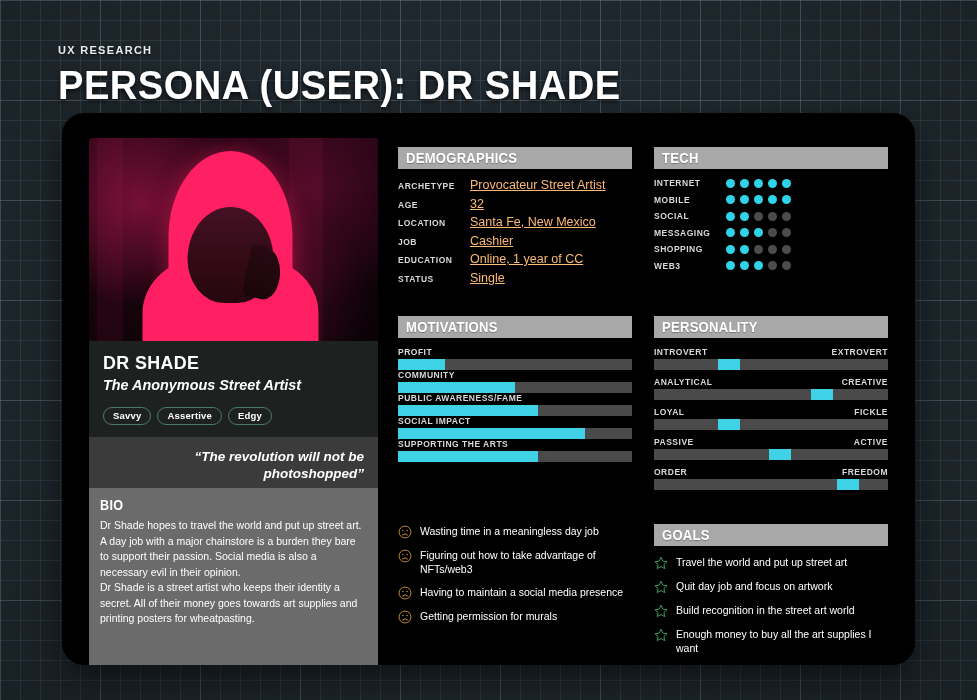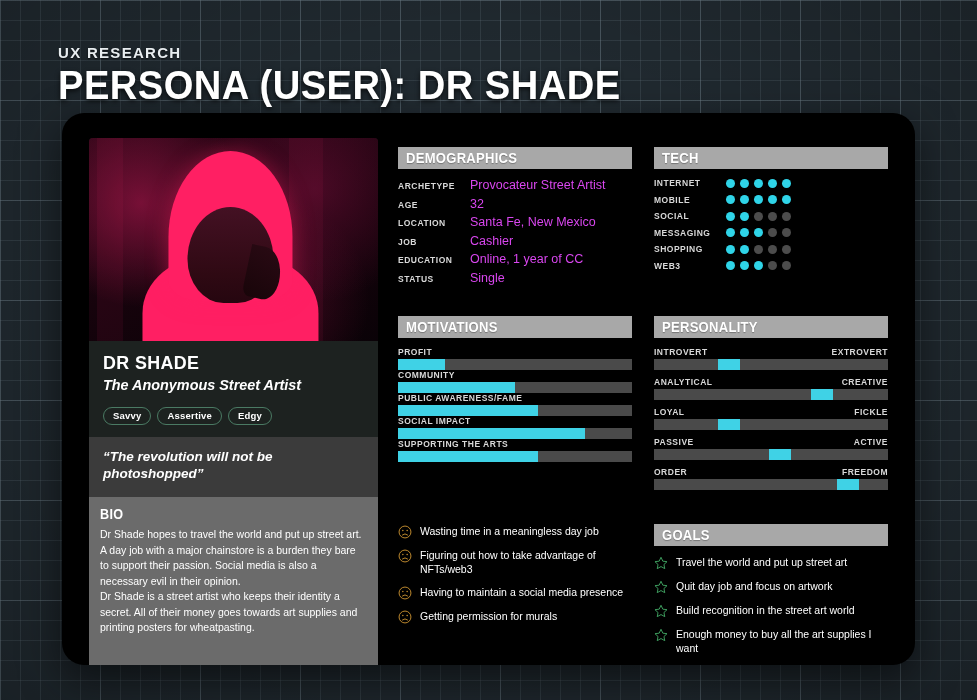--- a/index.html
+++ b/index.html
@@ -33,26 +33,26 @@
   }
 
   
   .header {
     position: absolute;
     left: 58px;
     top: 44px;
     z-index: 3;
   }
   .eyebrow {
-    font-size: 15px;
+    font-size: 11px;
     font-weight: bold;
     letter-spacing: 1.3px;
     color: #e8edf0;
     text-shadow: 0 1px 2px rgba(0,0,0,0.7);
-    margin-bottom: 1px;
+    margin-bottom: 6px;
   }
   .main-title {
     font-size: 41px;
     line-height: 46px;
     font-weight: bold;
     color: #ffffff;
     letter-spacing: 0.5px;
     transform: scaleX(0.93);
     transform-origin: left center;
     text-shadow: 0 2px 5px rgba(0,0,0,0.75);
@@ -192,21 +192,22 @@
     color: #ffffff;
     border-radius: 9px;
     font-size: 9.5px;
     font-weight: bold;
     padding: 2px 9px 3px 9px;
     letter-spacing: 0.2px;
   }
 
   .quote-block {
     background: #3b3b3b;
-    padding: 11px 14px 15px 14px;
+    padding: 11px 14px 6px 14px;
+    text-align: right;
   }
   .quote-text {
     font-size: 13.5px;
     font-style: italic;
     font-weight: bold;
     color: #ffffff;
     line-height: 17px;
   }
 
   .bio-block {
@@ -268,21 +269,22 @@
   .demo-label {
     width: 72px;
     flex: 0 0 72px;
     font-size: 8.5px;
     font-weight: bold;
     letter-spacing: 0.5px;
     color: #d8d8d8;
   }
   .demo-value {
     font-size: 12.5px;
-    color: #d946ef;
+    color: #fdba74;
+    text-decoration: underline;
   }
 
   
   .tech-row {
     display: flex;
     align-items: center;
     margin-bottom: 6.5px;
   }
   .tech-label {
     width: 72px;

